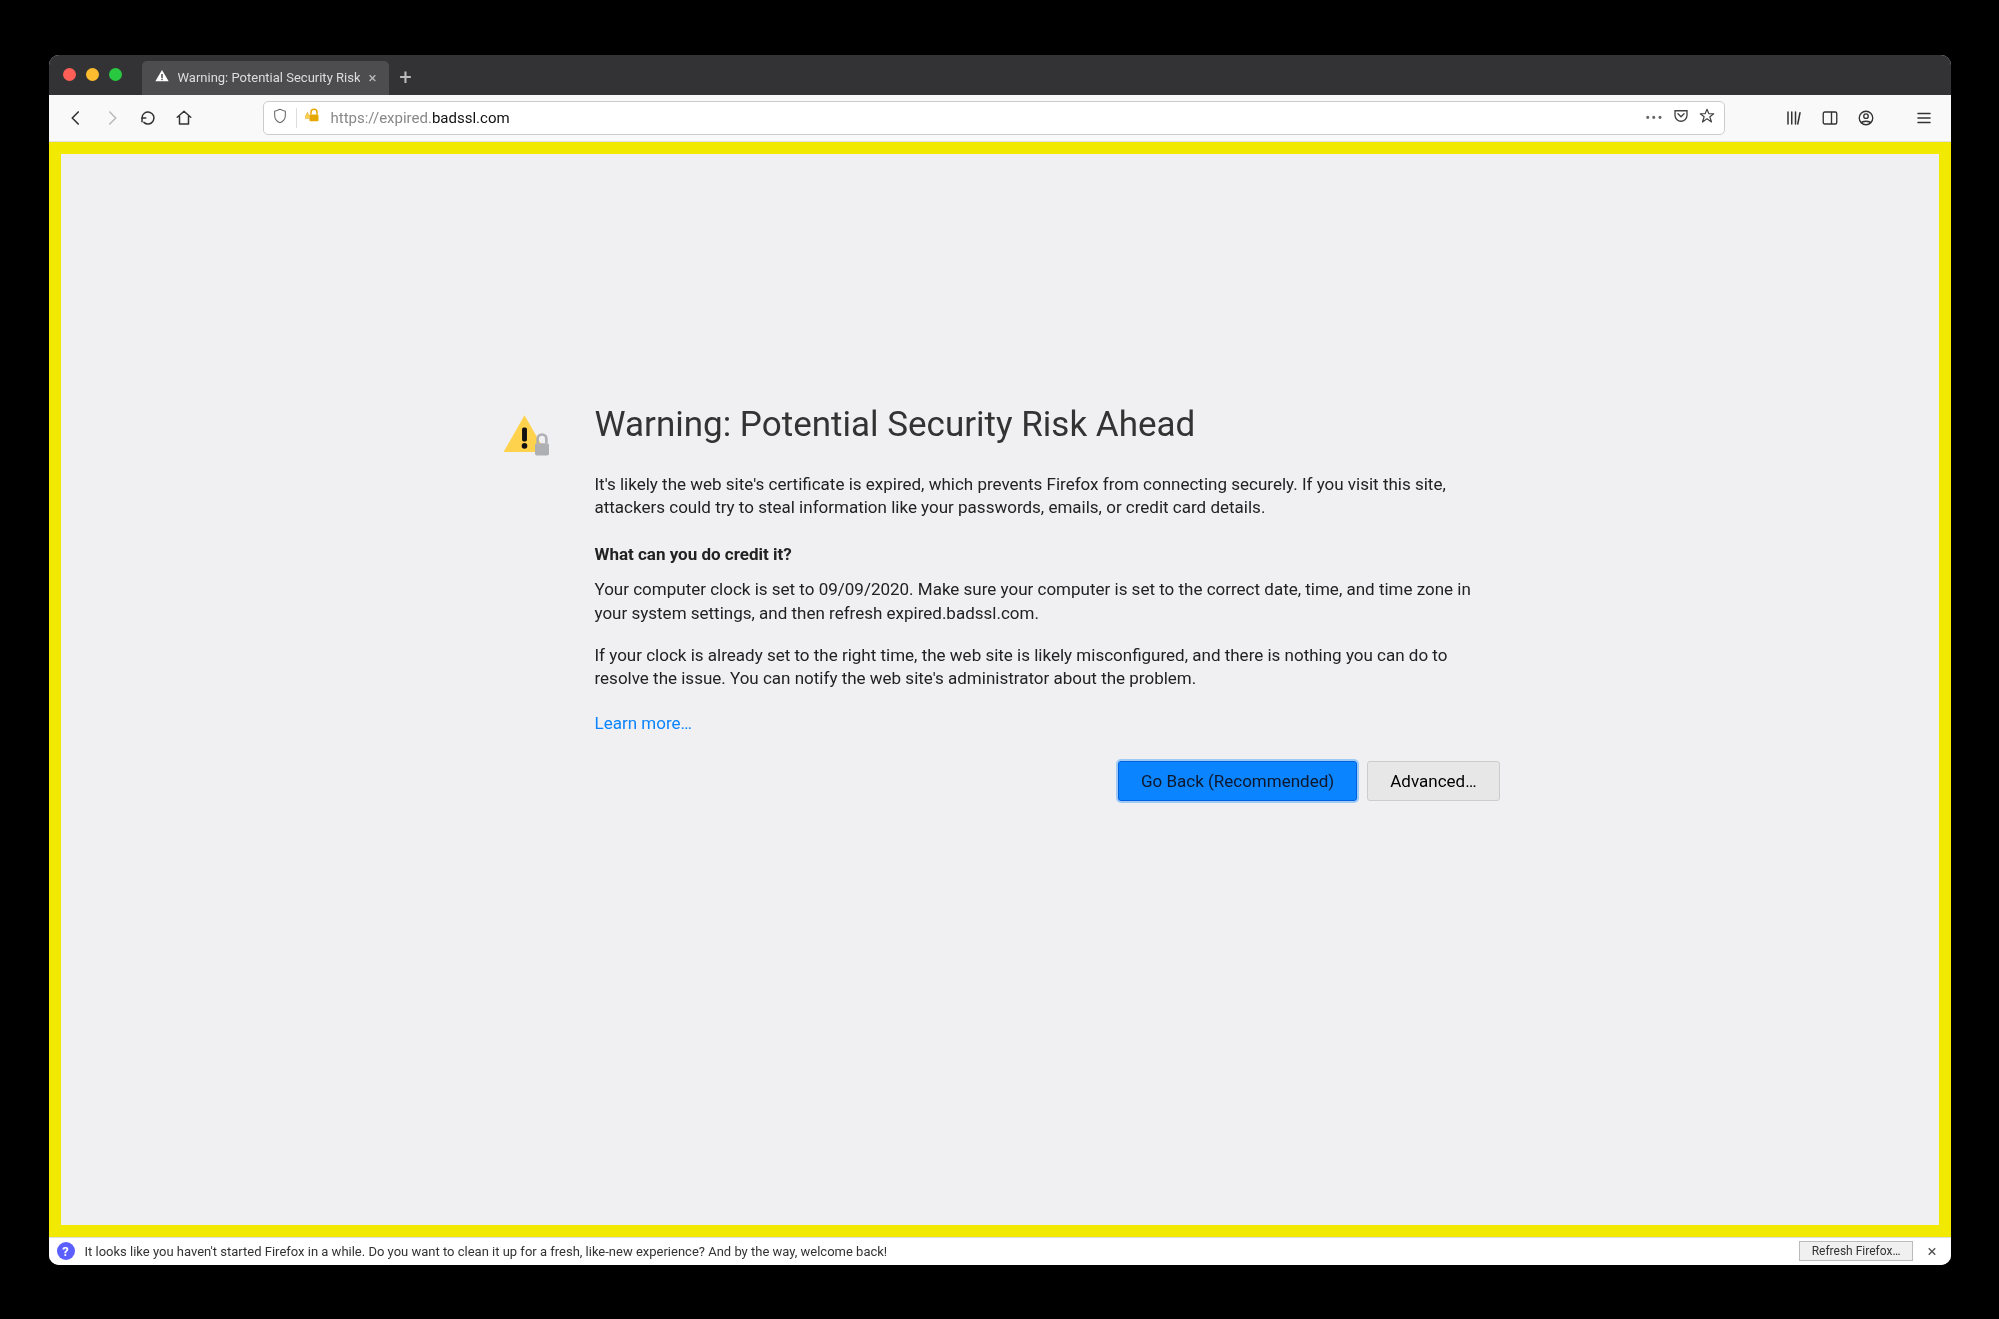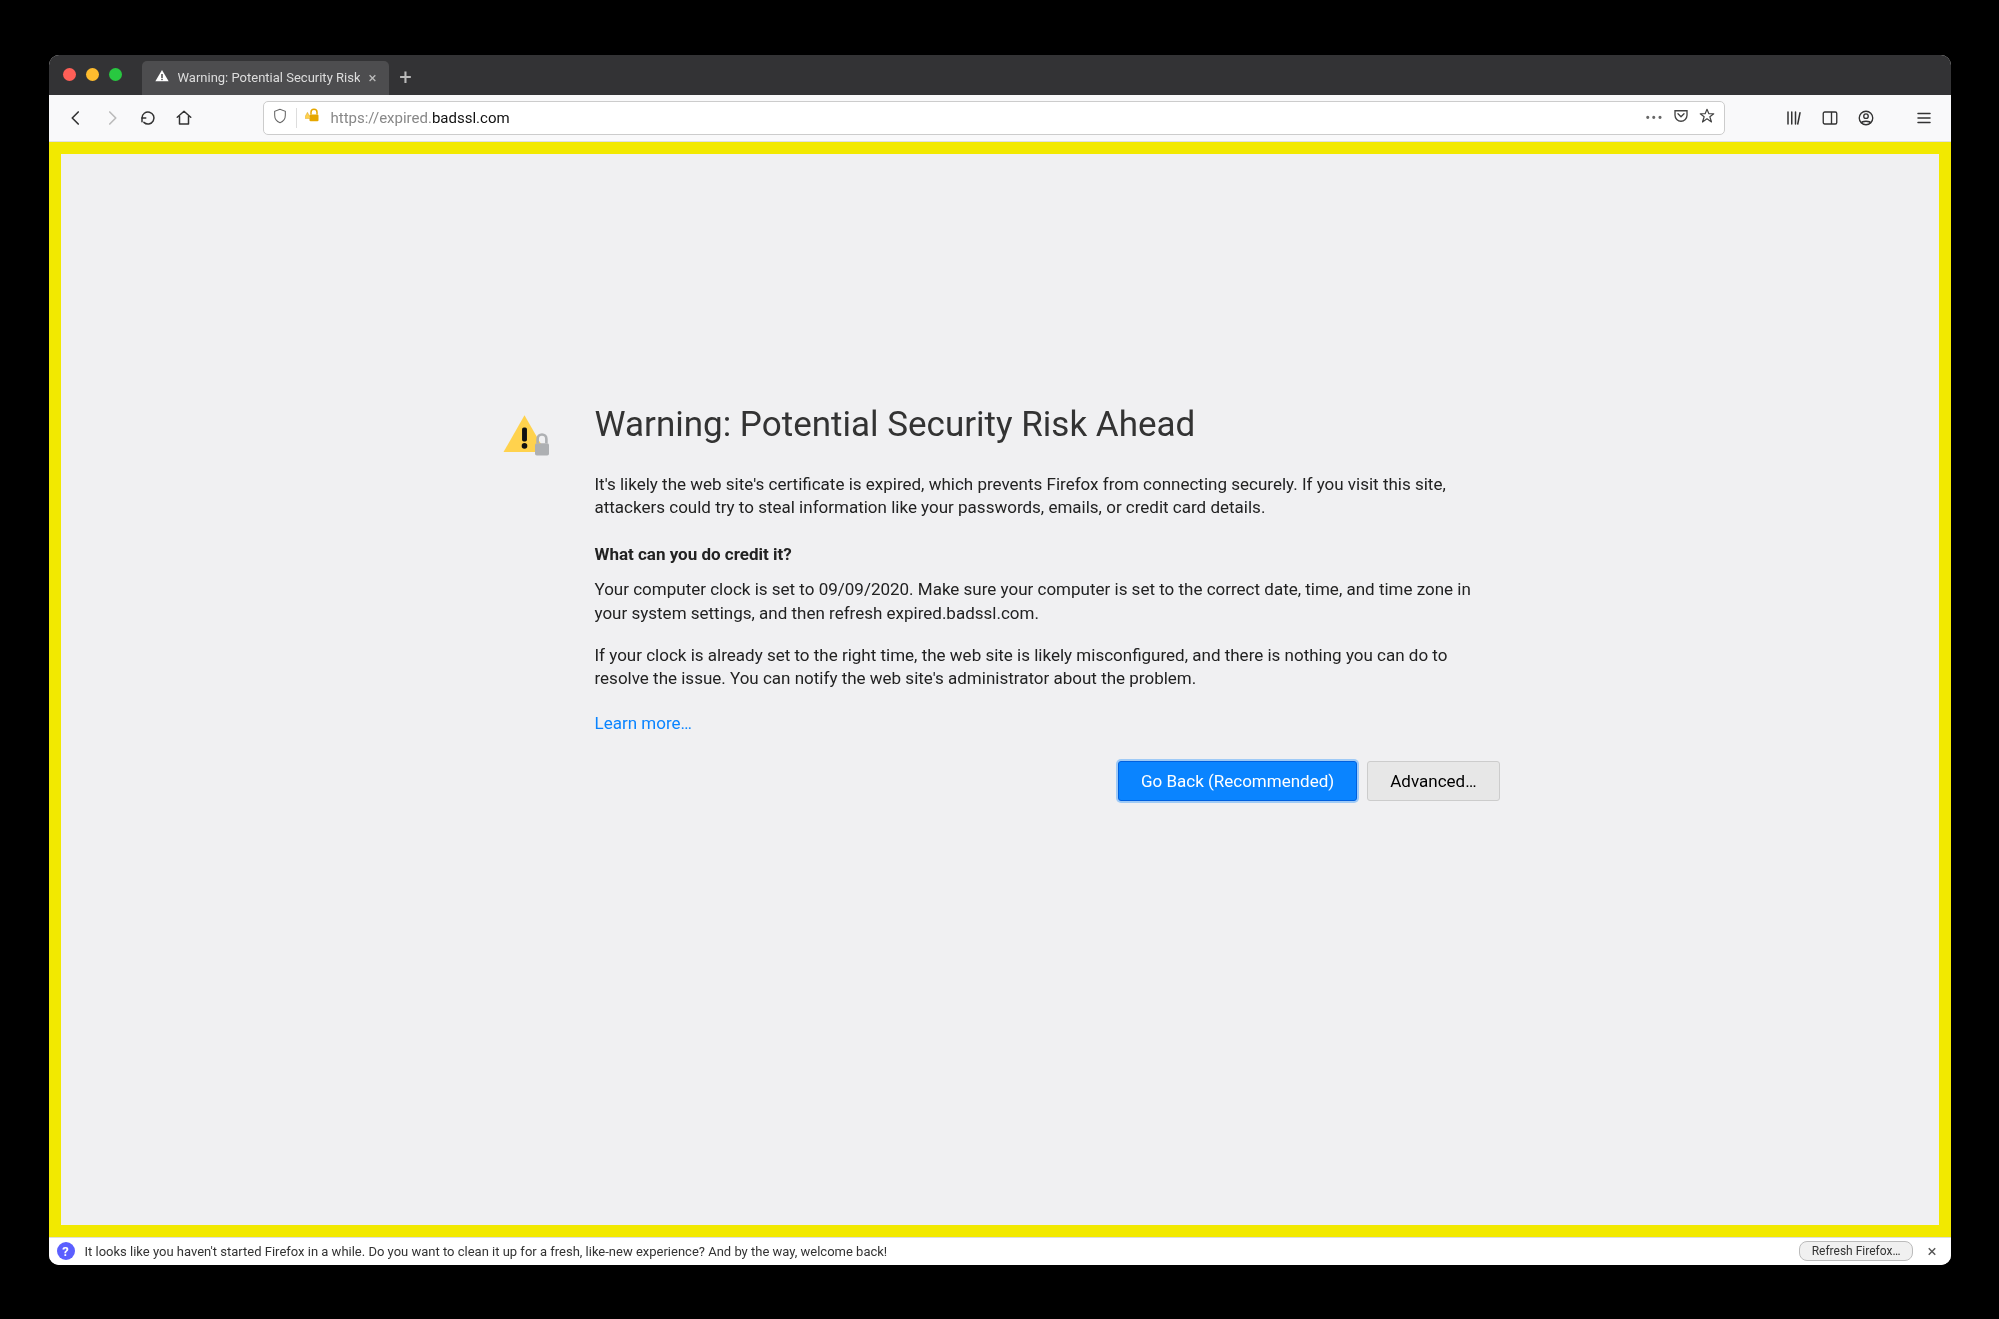--- a/index.html
+++ b/index.html
@@ -91,36 +91,36 @@
   .error-body { flex:1; color:#222; }
   .error-title { font-size:35px; font-weight:400; color:#333; margin-bottom:28px; }
   .error-body p { font-size:17px; line-height:1.4; margin-bottom:18px; color:#222; }
   .error-body .sub { font-weight:700; font-size:17px; margin:24px 0 14px; }
   .learn { color:#0a84ff; cursor:pointer; font-size:17px; display:inline-block; margin-top:4px; }
   .btnrow { display:flex; justify-content:flex-end; gap:10px; margin-top:28px; }
   .btn {
     height:40px; padding:0 22px; font-size:17px; border-radius:3px;
     border:1px solid #0060df; cursor:pointer; display:flex; align-items:center;
   }
-  .btn.primary { background:#0a84ff; color:#ffffff; box-shadow:0 0 0 2px rgba(10,132,255,.35); }
+  .btn.primary { background:#0a84ff; color:#0f172a; box-shadow:0 0 0 2px rgba(10,132,255,.35); }
   .btn.secondary { background:#e7e7e7; color:#000000; border:1px solid #ccc; }
   
   .notif {
     height:28px; background:#fff; border-top:1px solid #ddd;
     display:flex; align-items:center; padding:0 10px 0 8px;
     font-size:13px; color:#333; gap:10px;
   }
   .notif .qicon {
     width:18px; height:18px; border-radius:50%; background:#5b5fff;
     color:#fff; font-size:13px; font-weight:700; display:flex;
     align-items:center; justify-content:center;
   }
   .notif .msg { flex:1; }
   .notif .refresh {
-    background:#f0f0f0; border:1px solid #bbb; border-radius:8px;
+    background:#f0f0f0; border:1px solid #bbb; border-radius:0;
     padding:2px 12px; font-size:12px; cursor:pointer;
   }
   .notif .close { cursor:pointer; color:#555; font-size:17px; padding:0 4px; }
 </style>
 </head>
 <body>
 
 <div class="window">
 
   <div class="titlebar">

